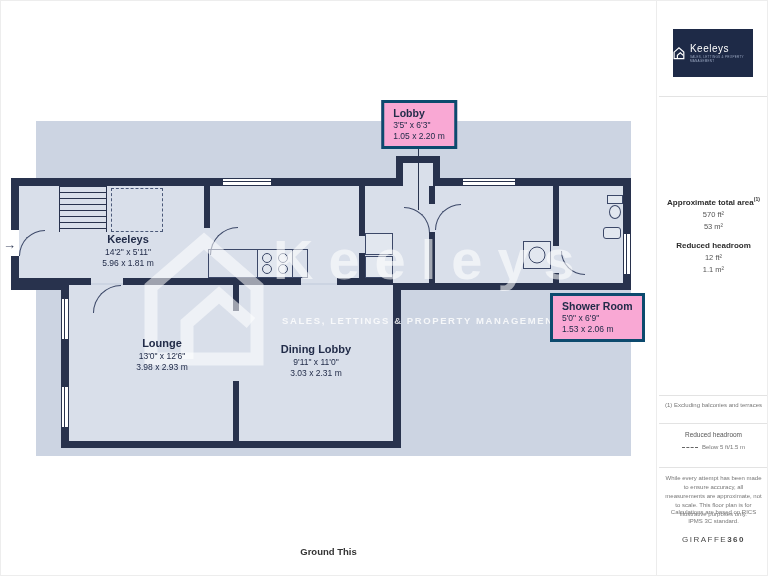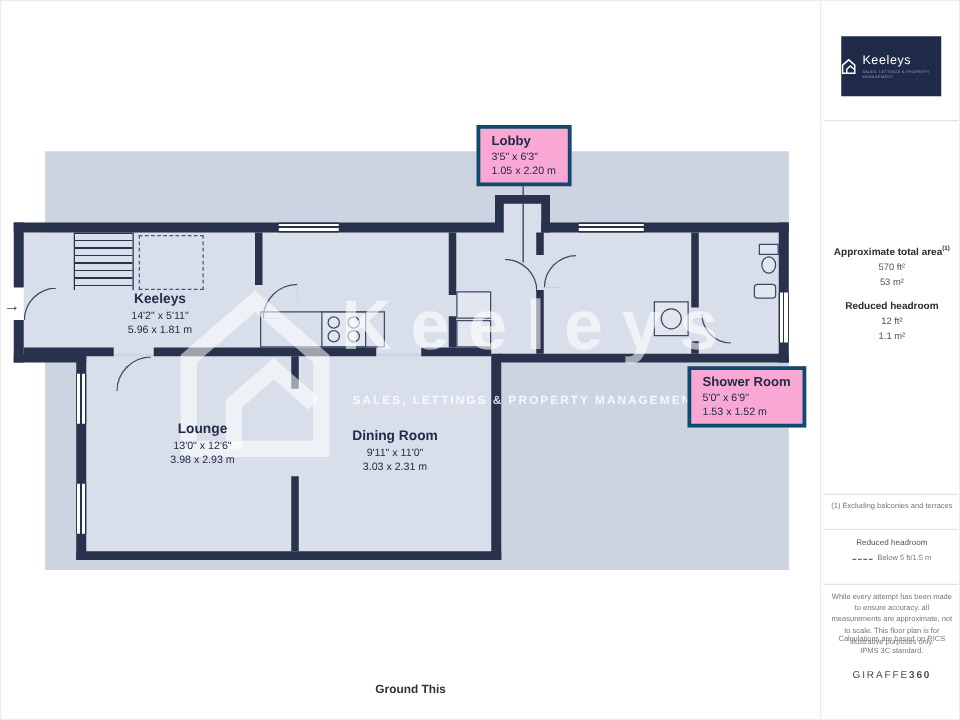--- a/index.html
+++ b/index.html
@@ -149,34 +149,34 @@
       <div class="room-name">Keeleys</div>
       <div class="room-dims">14'2" x 5'11"</div>
       <div class="room-dims">5.96 x 1.81 m</div>
     </div>
     <div class="room-label" style="left:161px;top:336px">
       <div class="room-name">Lounge</div>
       <div class="room-dims">13'0" x 12'6"</div>
       <div class="room-dims">3.98 x 2.93 m</div>
     </div>
     <div class="room-label" style="left:315px;top:342px">
-      <div class="room-name">Dining Room</div>
+      <div class="room-name">Dining Lobby</div>
       <div class="room-dims">9'11" x 11'0"</div>
       <div class="room-dims">3.03 x 2.31 m</div>
     </div>
 
     <div class="callout" style="left:418px;top:99px;transform:translateX(-50%)">
       <div class="room-name">Lobby</div>
       <div class="room-dims">3'5" x 6'3"</div>
       <div class="room-dims">1.05 x 2.20 m</div>
     </div>
     <div class="callout" style="left:549px;top:292px">
       <div class="room-name">Shower Room</div>
       <div class="room-dims">5'0" x 6'9"</div>
-      <div class="room-dims">1.53 x 1.52 m</div>
+      <div class="room-dims">1.53 x 2.06 m</div>
     </div>
 
     <div class="ground-floor">Ground This</div>
   </div>
 
   <div class="sidebar">
 
     <div class="logo-box">
       <svg width="15" height="16" viewBox="0 0 130 140">
         <path d="M12 60 L65 14 L118 60 V132 H12 Z" fill="none" stroke="#ffffff" stroke-width="13"></path>

